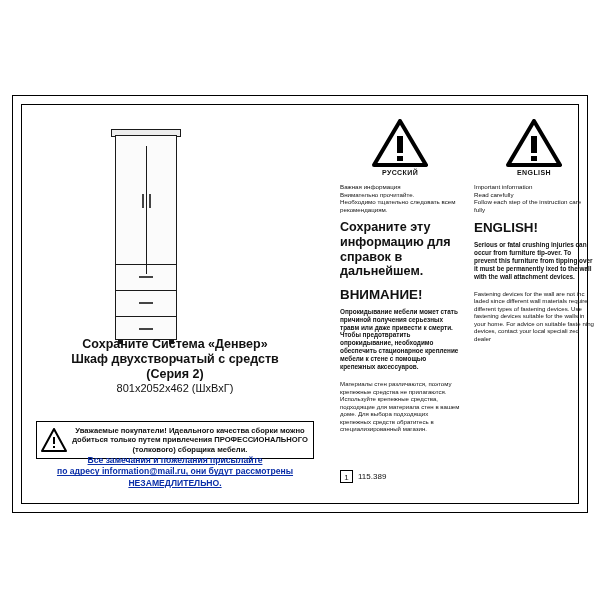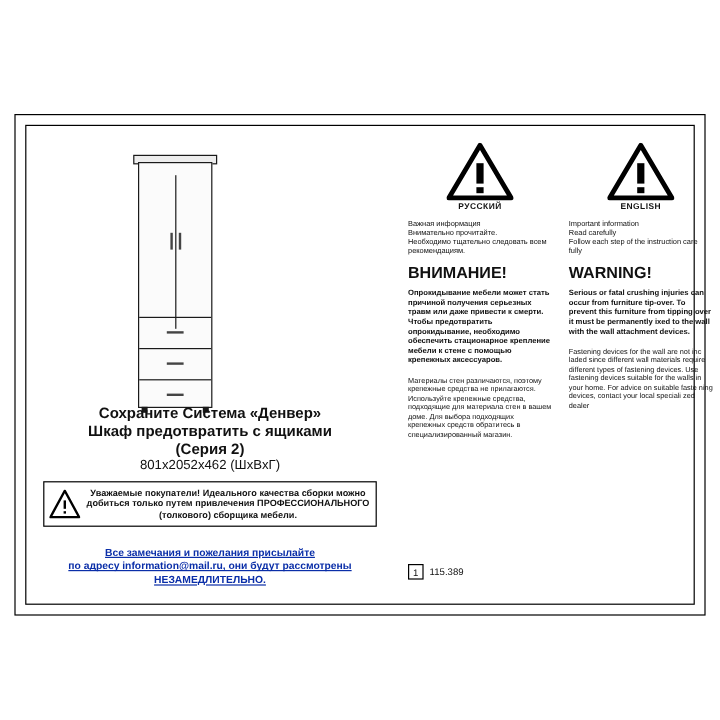--- a/index.html
+++ b/index.html
@@ -134,21 +134,21 @@
   }
   .dims {
     font-size: 11px;
     font-weight: normal;
     margin-top: 0;
   }
   
   .buyer-box {
     position: absolute;
     left: 14px;
-    top: 296px;
+    top: 316px;
     width: 278px;
     height: 38px;
     border: 1px solid #000;
     box-sizing: border-box;
     display: flex;
     align-items: center;
     padding: 2px 4px;
   }
   .mini-tri {
     width: 26px;
@@ -269,21 +269,21 @@
           <div class="cab-handle-h" style="left:23px; top:140px;"></div>
           <div class="cab-handle-h" style="left:23px; top:166px;"></div>
           <div class="cab-handle-h" style="left:23px; top:192px;"></div>
           <div class="cab-leg" style="left:2px;"></div>
           <div class="cab-leg" style="right:2px;"></div>
         </div>
       </div>
 
       <div class="title-block">
         <div class="title-line-1">Сохраните Система «Денвер»</div>
-        <div class="title-line-2">Шкаф предотвратить с ящиками</div>
+        <div class="title-line-2">Шкаф двухстворчатый с средств</div>
         <div class="title-line-3">(Серия 2)</div>
         <div class="dims">801x2052x462 (ШхВхГ)</div>
       </div>
 
       <div class="buyer-box">
         <div class="mini-tri">
           <svg width="26" height="24" viewBox="0 0 26 24">
             <polygon points="13,1 25,23 1,23" fill="#ffffff" stroke="#000000" stroke-width="2" stroke-linejoin="round"></polygon>
             <rect x="12" y="9" width="2" height="7" fill="#000000"></rect>
             <rect x="12" y="18" width="2" height="2" fill="#000000"></rect>
@@ -303,38 +303,39 @@
           <svg width="56" height="48" viewBox="0 0 56 48">
             <polygon points="28,2 54,46 2,46" fill="#ffffff" stroke="#000000" stroke-width="4" stroke-linejoin="round"></polygon>
             <rect x="25" y="17" width="6" height="17" fill="#000000"></rect>
             <rect x="25" y="37" width="6" height="5" fill="#000000"></rect>
           </svg>
         </div>
         <div class="lang-label">РУССКИЙ</div>
         <div class="small-para" style="white-space:pre-line;">Важная информация
 Внимательно прочитайте.
 Необходимо тщательно следовать всем рекомендациям.</div>
+        <div class="big-head">Сохраните эту информацию для справок в дальнейшем.</div>
         <div class="attn">ВНИМАНИЕ!</div>
         <div class="body-para">Опрокидывание мебели может стать причиной получения серьезных травм или даже привести к смерти. Чтобы предотвратить опрокидывание, необходимо обеспечить стационарное крепление мебели к стене с помощью крепежных аксессуаров.</div>
         <div class="body-para-light">Материалы стен различаются, поэтому крепежные средства не прилагаются. Используйте крепежные средства, подходящие для материала стен в вашем доме. Для выбора подходящих крепежных средств обратитесь в специализированный магазин.</div>
       </div>
 
       <div class="col col-en">
         <div class="tri-wrap">
           <svg width="56" height="48" viewBox="0 0 56 48">
             <polygon points="28,2 54,46 2,46" fill="#ffffff" stroke="#000000" stroke-width="4" stroke-linejoin="round"></polygon>
             <rect x="25" y="17" width="6" height="17" fill="#000000"></rect>
             <rect x="25" y="37" width="6" height="5" fill="#000000"></rect>
           </svg>
         </div>
         <div class="lang-label">ENGLISH</div>
         <div class="small-para" style="white-space:pre-line;">Important information
 Read carefully
 Follow each step of the instruction care fully</div>
-        <div class="attn">WARNING!</div>
+        <div class="attn">ENGLISH!</div>
         <div class="body-para">Serious or fatal crushing injuries can occur from furniture tip-over. To prevent this furniture from tipping over it must be permanently ixed to the wall with the wall attachment devices.</div>
         <div class="body-para-light">Fastening devices for the wall are not inc laded since different wall materials require different types of fastening devices. Use fastening devices suitable for the walls in your home. For advice on suitable faste ning devices, contact your local speciali zed dealer</div>
       </div>
 
       <div class="page-num-box">
         <div class="page-num-sq">1</div>
         <div class="doc-code">115.389</div>
       </div>
 
     </div>

